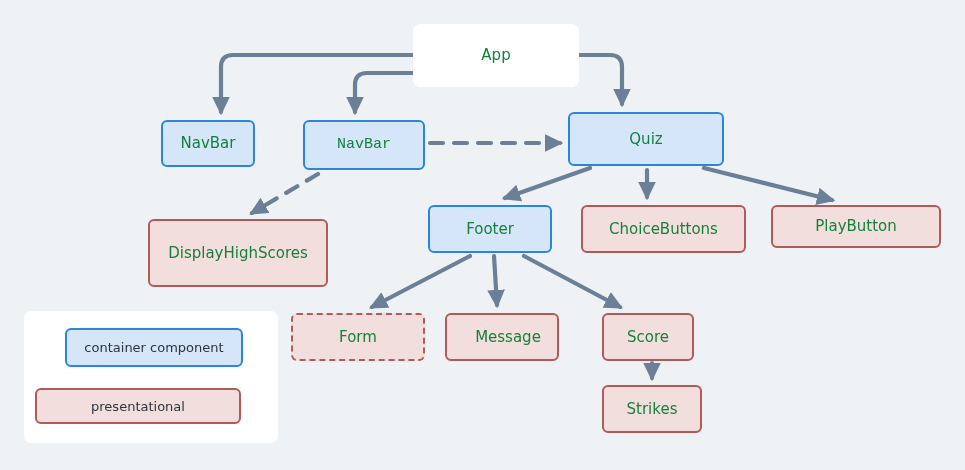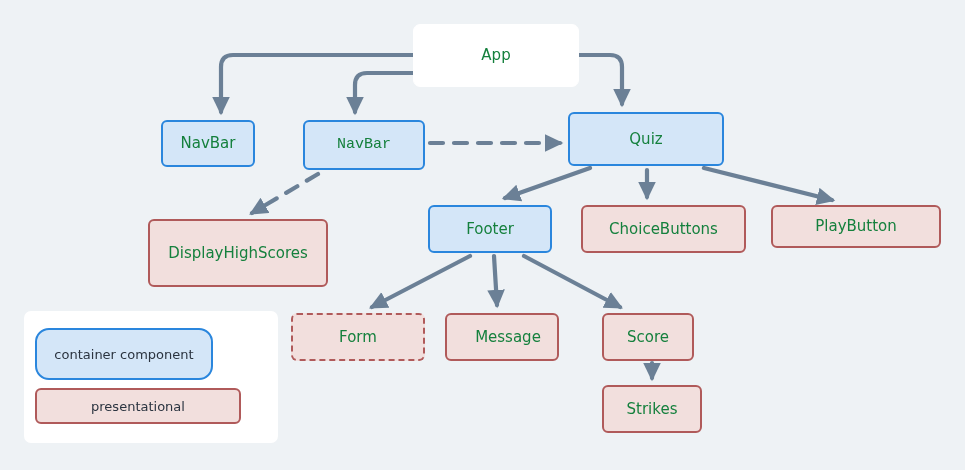--- a/index.html
+++ b/index.html
@@ -145,17 +145,17 @@
   <div class="node presentational dashed" style="left:291px;top:313px;width:134px;height:48px;">Form</div>
 
 
   <div class="node presentational" style="left:445px;top:313px;width:114px;height:48px;padding-left:12px;">Message</div>
 
   <div class="node presentational" style="left:602px;top:313px;width:92px;height:48px;">Score</div>
 
   <div class="node presentational" style="left:602px;top:385px;width:100px;height:48px;">Strikes</div>
 
   <div id="legend">
-    <div class="legend-swatch container" style="left:11px;top:17px;width:178px;height:52px;position:absolute;border-radius:14px;">container component</div>
+    <div class="legend-swatch container" style="left:41px;top:17px;width:178px;height:39px;position:absolute;">container component</div>
     <div class="legend-swatch presentational" style="left:11px;top:77px;width:206px;height:36px;position:absolute;">presentational</div>
   </div>
 
 </div>
 
 </body></html>

